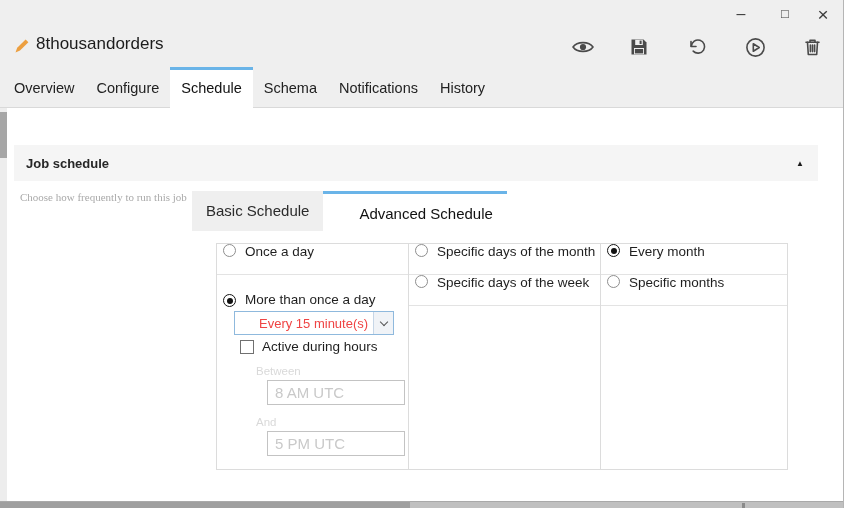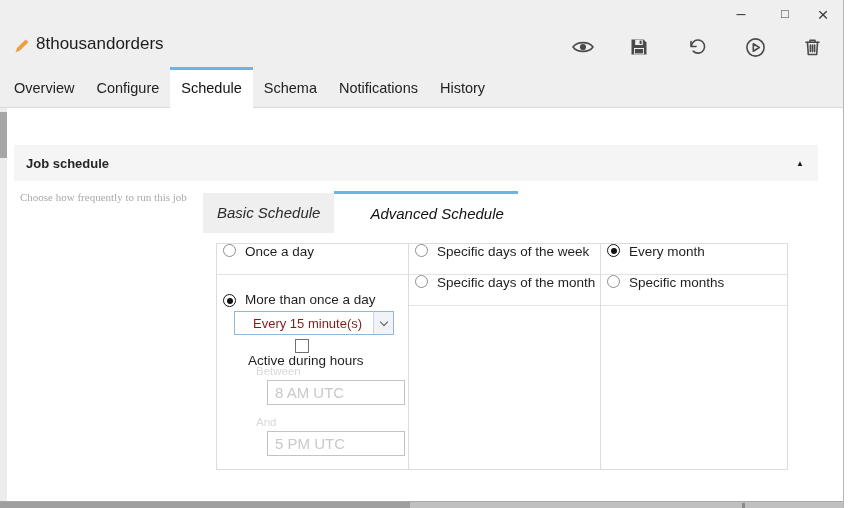--- a/index.html
+++ b/index.html
@@ -42,47 +42,47 @@
   .win-border-right { position:absolute; left:843px; top:0; width:1px; height:508px; background:#b5b5b5; }
 
   
   .jobbar { position:absolute; left:14px; top:145px; width:804px; height:36px; background:#f5f5f5;
             display:flex; align-items:center; cursor:pointer; }
   .jobbar .jobtitle { font-size:13px; font-weight:bold; color:#262626; margin-left:12px; }
   .jobbar .caret { position:absolute; right:14px; font-size:8px; color:#1a1a1a; }
 
   .desc { position:absolute; left:20px; top:190px; width:180px; font-size:11px; line-height:14px; color:#a9a9a9;font-family:Liberation Serif, serif; }
 
-  .subtabs { position:absolute; left:203px; top:191px; display:flex; align-items:center;font-style:italic; }
+  .subtabs { position:absolute; left:192px; top:191px; display:flex; align-items:flex-start; }
   .subtab { padding:0 14px; font-size:15px; color:#2b2b2b; white-space:nowrap; cursor:pointer; }
   .subtab.basic { height:40px; line-height:40px; background:#efefef; }
   .subtab.adv   { height:44px; line-height:40px; background:#fff; border-top:3px solid #6ab4e8; color:#111;padding-left:36px; }
 
   
   .grid { position:absolute; left:216px; top:243px; width:572px; height:227px; border:1px solid #dcdcdc; }
   .col { position:absolute; top:0; height:225px; }
   .col1 { left:0; width:192px; border-right:1px solid #dcdcdc; }
   .col2 { left:192px; width:192px; border-right:1px solid #dcdcdc; }
   .col3 { left:384px; width:186px; }
   .optrow { display:flex; height:31px; padding-left:6px; cursor:pointer; }
   .optrow.bordered { border-bottom:1px solid #e3e3e3; }
   .radio { width:13px; height:13px; border:1px solid #8e8e8e; border-radius:50%; background:#fff; flex:0 0 13px; position:relative; }
   .radio.sel { border-color:#141414; }
   .radio.sel::after { content:""; position:absolute; left:2.5px; top:2.5px; width:6px; height:6px; border-radius:50%; background:#111; }
   .optlabel { font-size:13.5px; color:#1f1f1f; margin-left:9px; white-space:nowrap; }
 
   .dd { position:absolute; left:17px; top:67px; width:160px; height:24px; background:#fff;
         border:1px solid #8fb9dd; display:flex; align-items:center; cursor:pointer; }
-  .dd .ddtext { font-size:13px; color:#7f1d1d; margin-left:18px; flex:1; white-space:nowrap; overflow:hidden; }
+  .dd .ddtext { font-size:13px; color:#ef4444; margin-left:24px; flex:1; white-space:nowrap; overflow:hidden; }
   .dd .ddbtn { width:20px; height:22px; background:#f0f3f7; border-left:1px solid #c6d6e7;
                display:flex; align-items:center; justify-content:center; }
   .chev { width:6px; height:6px; border-right:1.4px solid #555; border-bottom:1.4px solid #555;
           transform:rotate(45deg); margin-top:-3px; }
 
-  .cbrow { position:absolute; left:23px; top:95px; display:flex; align-items:center; cursor:pointer;flex-direction:column; }
+  .cbrow { position:absolute; left:23px; top:95px; display:flex; align-items:center; cursor:pointer; }
   .cbox { width:14px; height:14px; border:1px solid #707070; background:#fff; flex:0 0 14px; }
   .cblabel { font-size:13.5px; color:#1f1f1f; margin-left:8px; white-space:nowrap; }
 
   .faintlabel { position:absolute; left:39px; font-size:11.5px; color:#d9d9d9; }
   .lbl-between { top:121px; }
   .lbl-and     { top:172px; }
   .timebox { position:absolute; left:50px; width:138px; height:25px; border:1px solid #c3c3c3; background:#fff;
              font-family:"Liberation Sans",sans-serif; font-size:15px; color:#c9c9c9; padding-left:7px; }
   .tb-between { top:136px; }
   .tb-and     { top:187px; }
@@ -211,25 +211,25 @@
 
       <div class="faintlabel lbl-between">Between</div>
       <input class="timebox tb-between" value="8 AM UTC" style="">
       <div class="faintlabel lbl-and">And</div>
       <input class="timebox tb-and" value="5 PM UTC" style="">
     </div>
 
     <div class="col col2">
       <div class="optrow bordered">
         <span class="radio"></span>
+        <span class="optlabel">Specific days of the month</span>
+      </div>
+      <div class="optrow bordered">
+        <span class="radio"></span>
         <span class="optlabel">Specific days of the week</span>
-      </div>
-      <div class="optrow bordered">
-        <span class="radio"></span>
-        <span class="optlabel">Specific days of the month</span>
       </div>
     </div>
 
     <div class="col col3">
       <div class="optrow bordered">
         <span class="radio sel"></span>
         <span class="optlabel">Every month</span>
       </div>
       <div class="optrow bordered">
         <span class="radio"></span>

